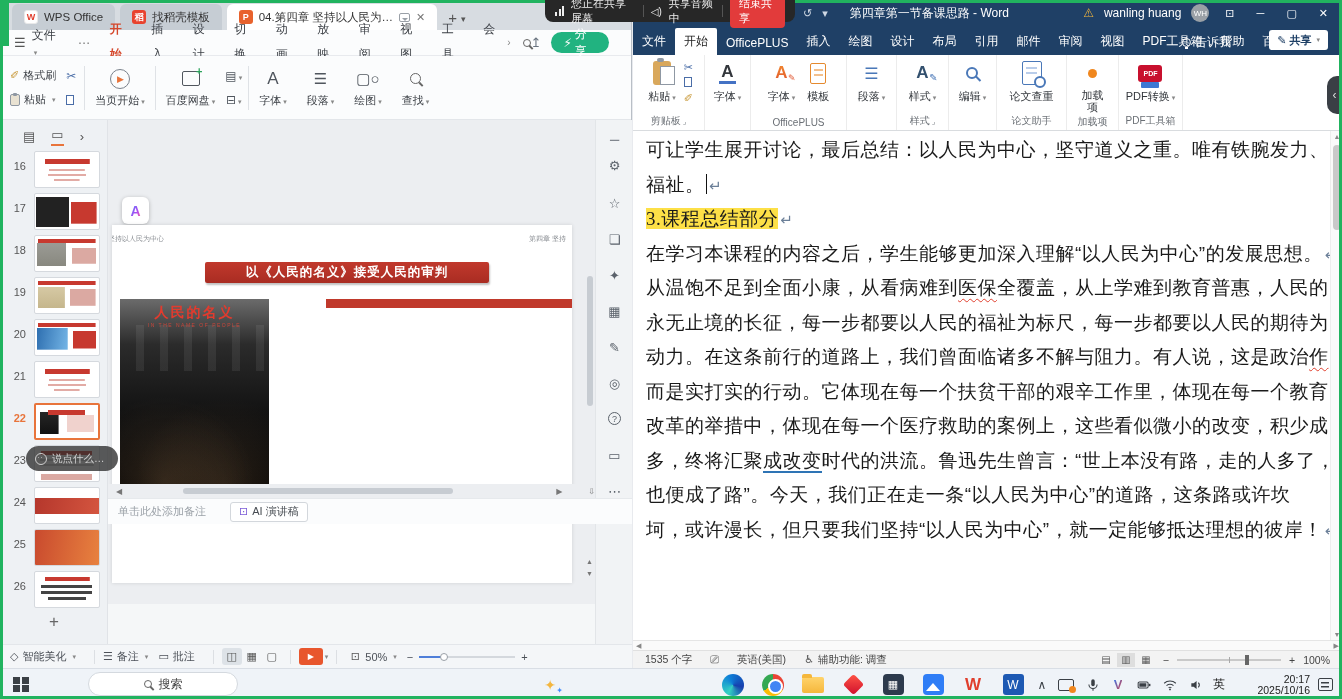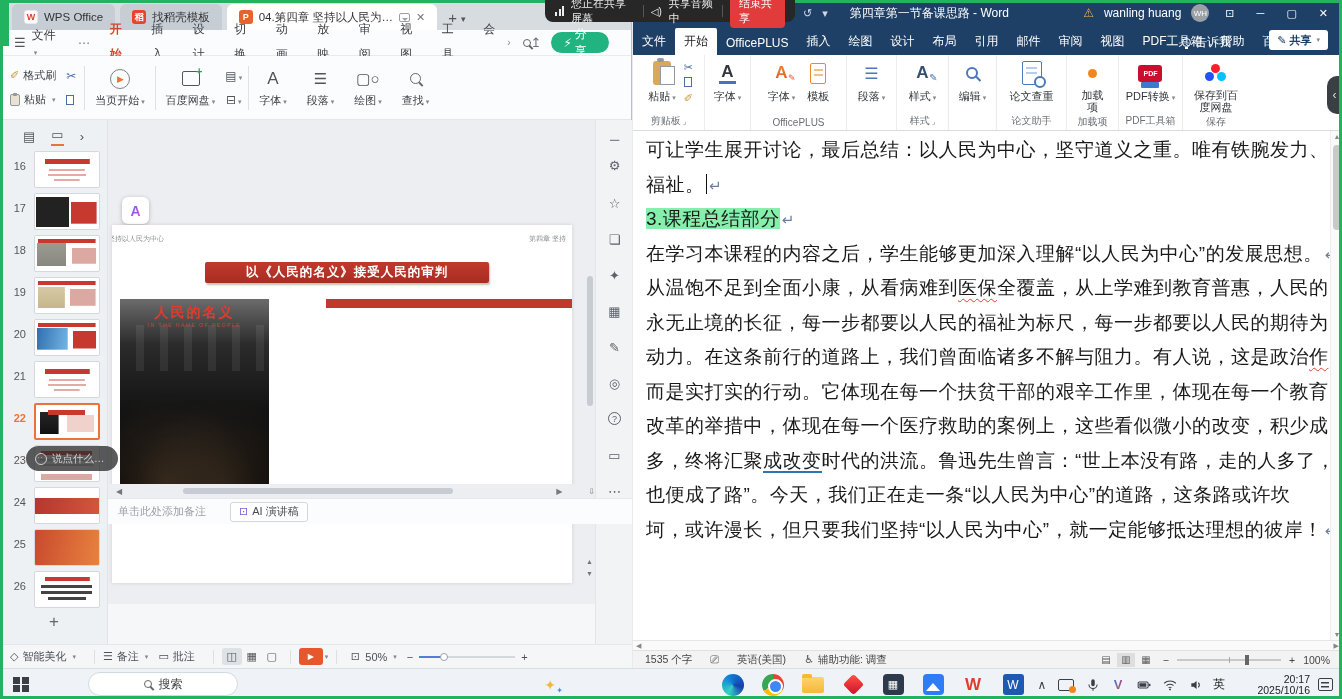--- a/index.html
+++ b/index.html
@@ -173,21 +173,21 @@
   .baidu i{position:absolute;width:9px;height:9px;border-radius:50%;}
   .baidu i:nth-child(1){left:6px;top:0;background:#f5222d;}
   .baidu i:nth-child(2){left:0;top:8px;background:#2254f4;}
   .baidu i:nth-child(3){left:12px;top:8px;background:#00c2ff;}
   .rchev{position:absolute;right:0;top:76px;width:15px;height:38px;background:#3a3f45;border-radius:10px 0 0 10px;color:#ddd;display:flex;align-items:center;justify-content:center;font-size:12px;z-index:5;}
 
   
   .wd-doc{position:absolute;left:0;top:131px;width:100%;height:509px;background:#fff;overflow:hidden;}
   .doclines{position:absolute;left:13px;top:2px;width:678px;font-family:"Liberation Serif","DejaVu Serif",serif;font-size:19px;color:#1a1a1a;}
   .docline{height:34.5px;line-height:34.5px;white-space:nowrap;letter-spacing:.5px;}
-  .hl{background:#86efac;}
+  .hl{background:#fde047;font-family:Liberation Serif, serif;}
   .sqr{text-decoration:underline wavy #e0402f 1px;text-underline-offset:4px;}
   .ulb{border-bottom:2px solid #2e74b5;}
   .pilcrow{color:#6b7f98;font-size:15px;margin-left:2px;}
   .caret{display:inline-block;width:1.5px;height:20px;background:#111;vertical-align:-3px;margin-left:1px;}
   .wd-vscroll{position:absolute;right:0;top:131px;width:12px;height:509px;background:#fafafa;border-left:1px solid #ededed;}
   .wd-vscroll .va{position:absolute;left:0;width:12px;text-align:center;font-size:7px;color:#888;}
   .wd-vthumb{position:absolute;left:2px;top:14px;width:8px;height:85px;background:#c9c9c9;border-radius:4px;}
   .wd-hscroll{position:absolute;left:0;top:640px;width:100%;height:10px;background:#fafafa;border-top:1px solid #e5e5e5;display:flex;justify-content:space-between;align-items:center;padding:0 3px;font-size:7px;color:#888;}
   .wd-status{position:absolute;left:0;top:650px;width:100%;height:18px;background:#f3f3f3;border-top:1px solid #e0e0e0;display:flex;align-items:center;font-size:10.5px;color:#444;padding:0 12px;}
   .wd-status .sitm{display:flex;align-items:center;gap:4px;margin-right:18px;}
@@ -625,35 +625,20 @@
         <div class="bigbtn">
           <span class="bic">
               <span class="pdfic">PDF</span>
             </span>
           <span><span>PDF转换</span><span class="dd">▾</span></span>
         </div>
         <div class="glabel">
             <span>PDF工具箱</span>
           </div>
       </div>
-      <div class="wgroup" style="width:66px;border-right:none;">
-        <div class="bigbtn">
-          <span class="bic">
-              <span class="baidu">
-                <i></i>
-                <i></i>
-                <i></i>
-              </span>
-            </span>
-          <span style="width:52px;text-align:center;line-height:12px;">保存到百度网盘</span>
-        </div>
-        <div class="glabel">
-            <span>保存</span>
-          </div>
-      </div>
     </div>
     <div class="rchev">‹</div>
 
     <div class="wd-doc">
       <div class="doclines">
           <div class="docline"><span>可让学生展开讨论，最后总结：以人民为中心，坚守道义之重。唯有铁腕发力、</span></div>
           <div class="docline"><span>福祉。</span><span class="caret"></span><span class="pilcrow">↵</span></div>
           <div class="docline"><span class="hl">3.课程总结部分</span><span class="pilcrow">↵</span></div>
           <div class="docline"><span>在学习本课程的内容之后，学生能够更加深入理解“以人民为中心”的发展思想。</span><span class="pilcrow">↵</span></div>
           <div class="docline"><span>从温饱不足到全面小康，从看病难到</span><span class="sqr">医保</span><span>全覆盖，从上学难到教育普惠，人民的</span></div>

